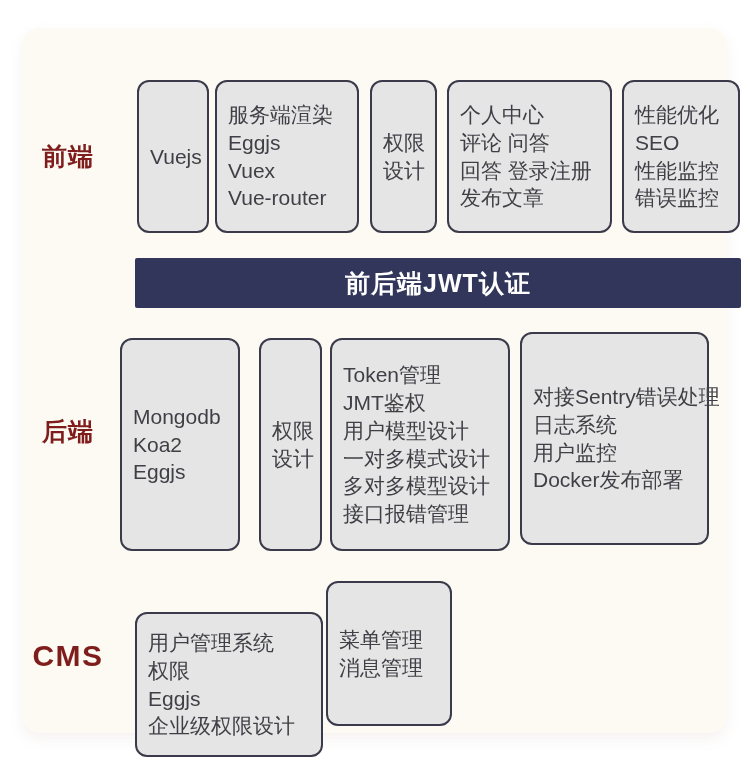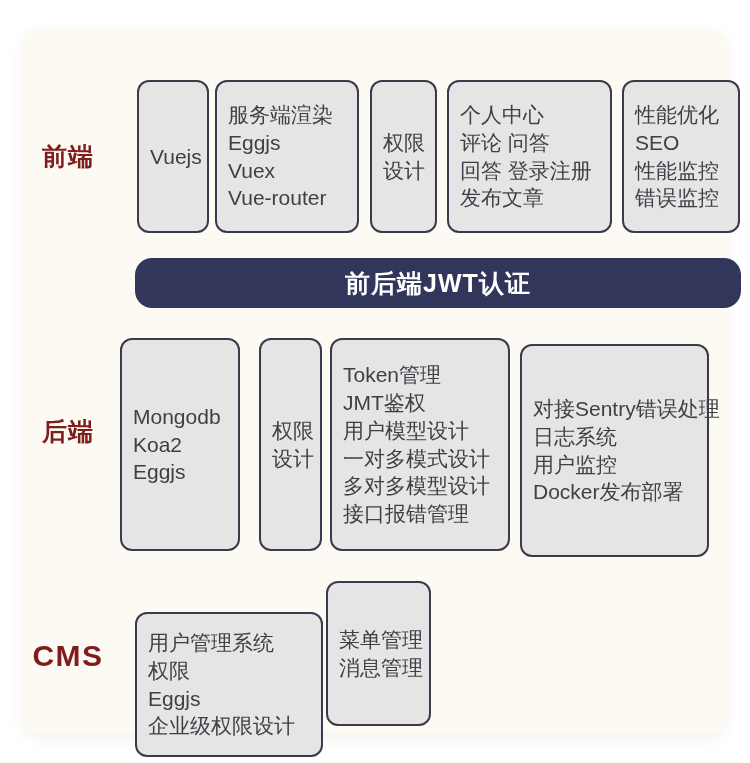--- a/index.html
+++ b/index.html
@@ -69,21 +69,21 @@
   .box.center .line { text-align: left; }
 
   
   #jwt-banner {
     position: absolute;
     left: 113px;
     top: 230px;
     width: 606px;
     height: 50px;
     background: #32365a;
-    border-radius: 17px;
+    border-radius: 2px;
     display: flex;
     align-items: center;
     justify-content: center;
   }
   #jwt-banner .banner-text {
     color: #ffffff;
     font-size: 25px;
     font-weight: bold;
     letter-spacing: 1px;
   }
@@ -145,35 +145,35 @@
 
     <div class="box center" style="left:308px; top:310px; width:180px; height:213px;">
       <div class="line">Token管理</div>
       <div class="line">JMT鉴权</div>
       <div class="line">用户模型设计</div>
       <div class="line">一对多模式设计</div>
       <div class="line">多对多模型设计</div>
       <div class="line">接口报错管理</div>
     </div>
 
-    <div class="box center" style="left:498px; top:316px; width:189px; height:213px;">
+    <div class="box center" style="left:498px; top:304px; width:189px; height:213px;">
       <div class="line">对接Sentry错误处理</div>
       <div class="line">日志系统</div>
       <div class="line">用户监控</div>
       <div class="line">Docker发布部署</div>
     </div>
 
     <div class="row-label en" style="top:611px;">CMS</div>
 
     <div class="box center" style="left:113px; top:584px; width:188px; height:145px;">
       <div class="line">用户管理系统</div>
       <div class="line">权限</div>
       <div class="line">Eggjs</div>
       <div class="line">企业级权限设计</div>
     </div>
 
-    <div class="box center" style="left:304px; top:553px; width:105px; height:145px;">
+    <div class="box center" style="left:304px; top:553px; width:126px; height:145px;">
       <div class="line">菜单管理</div>
       <div class="line">消息管理</div>
     </div>
 
   </div>
 </div>
 
 </body></html>

